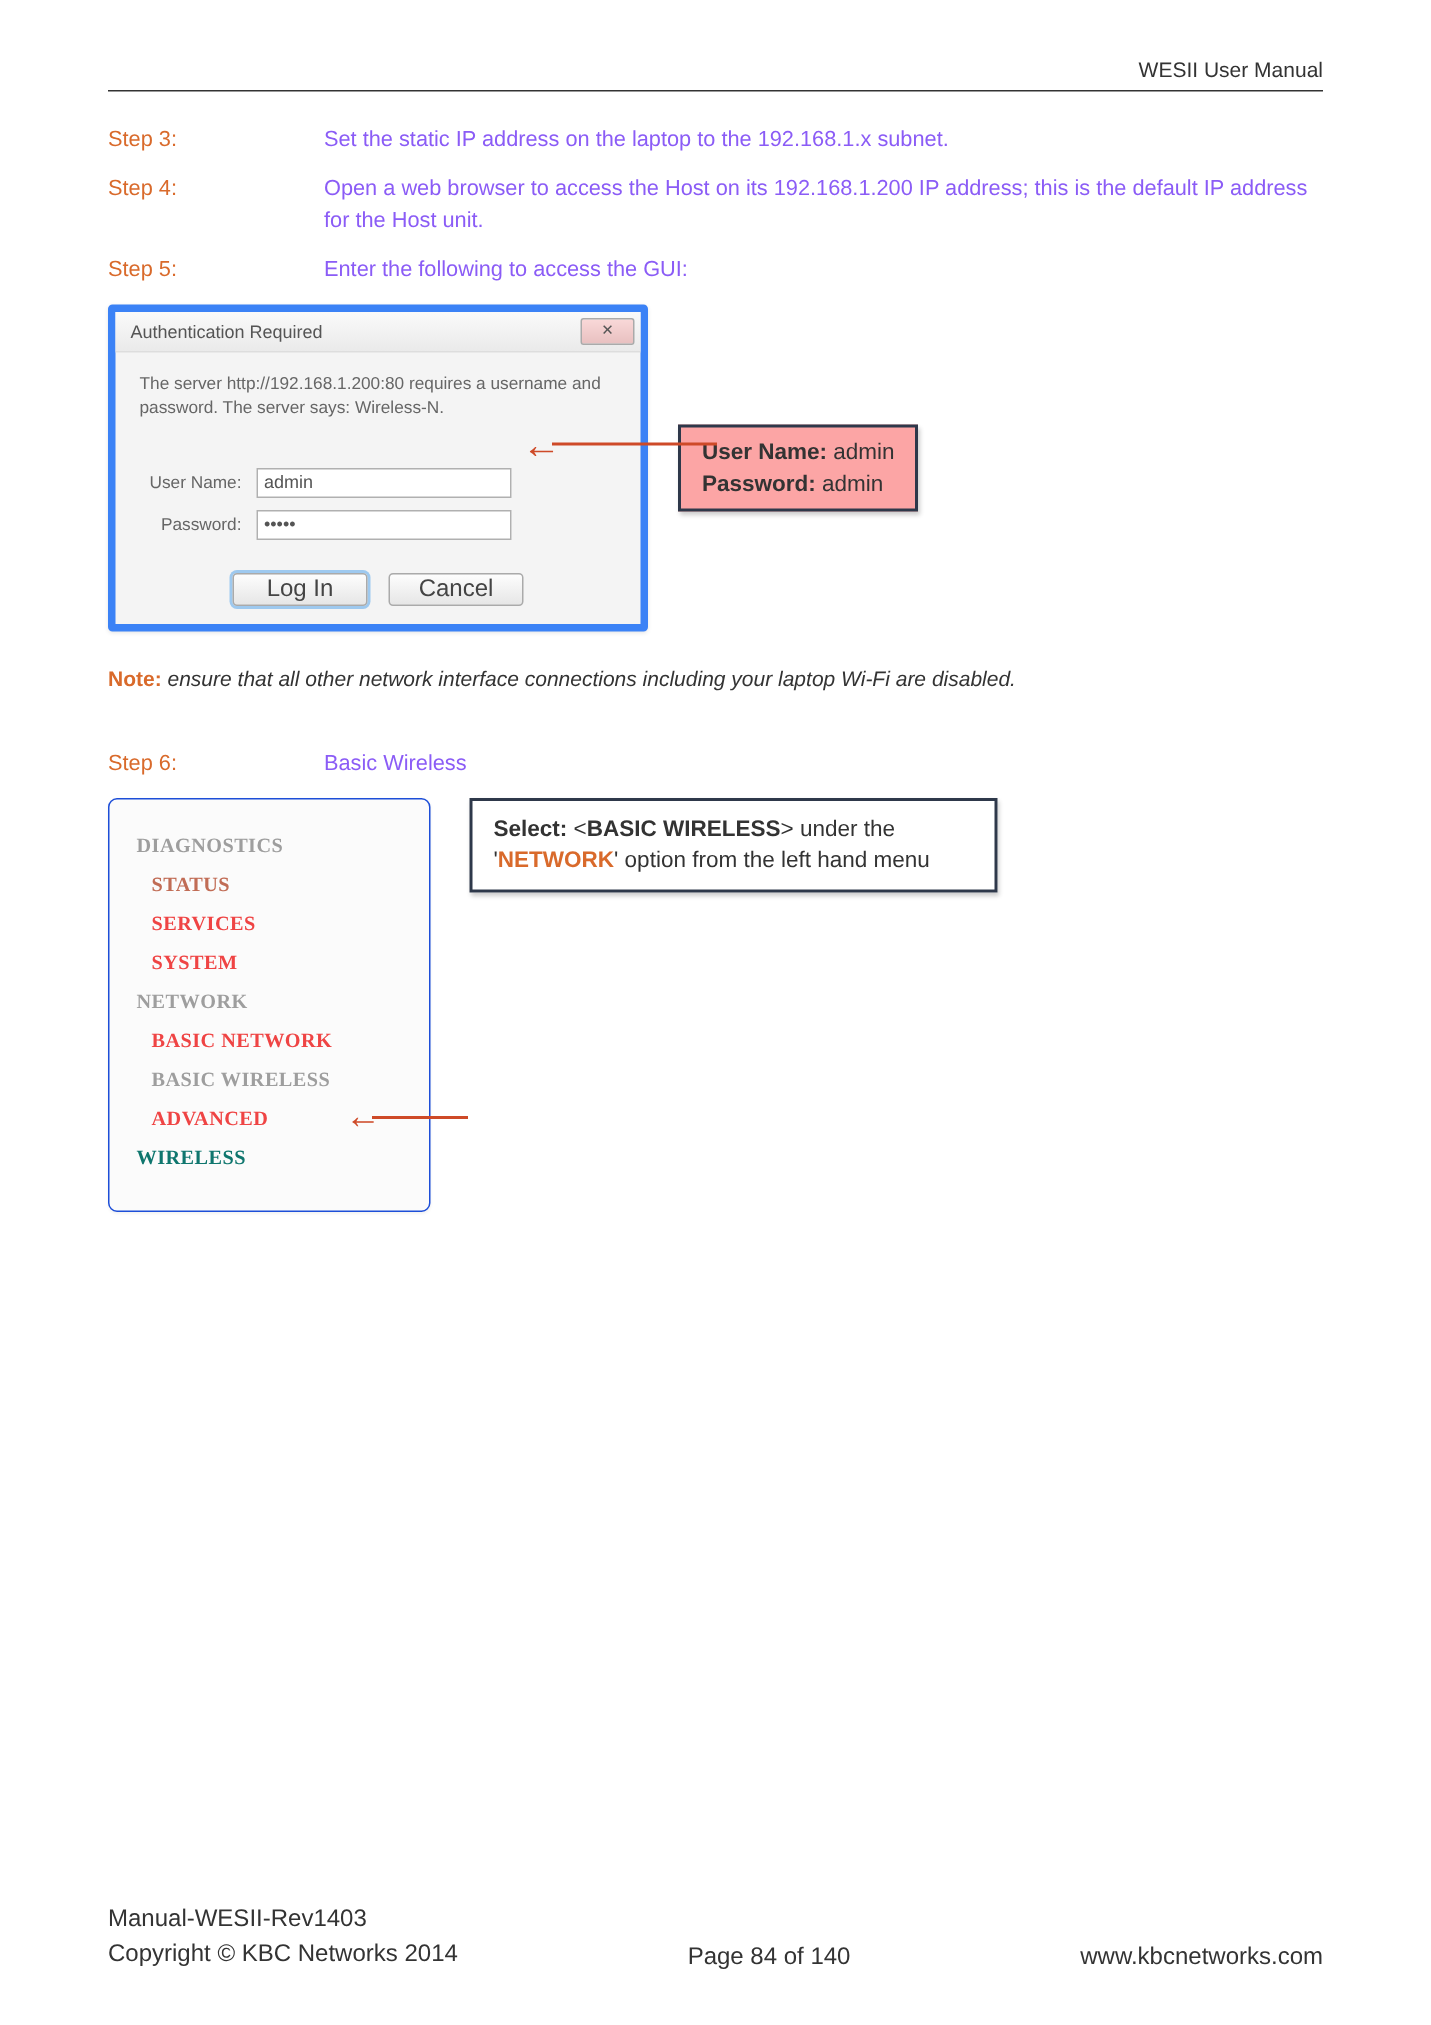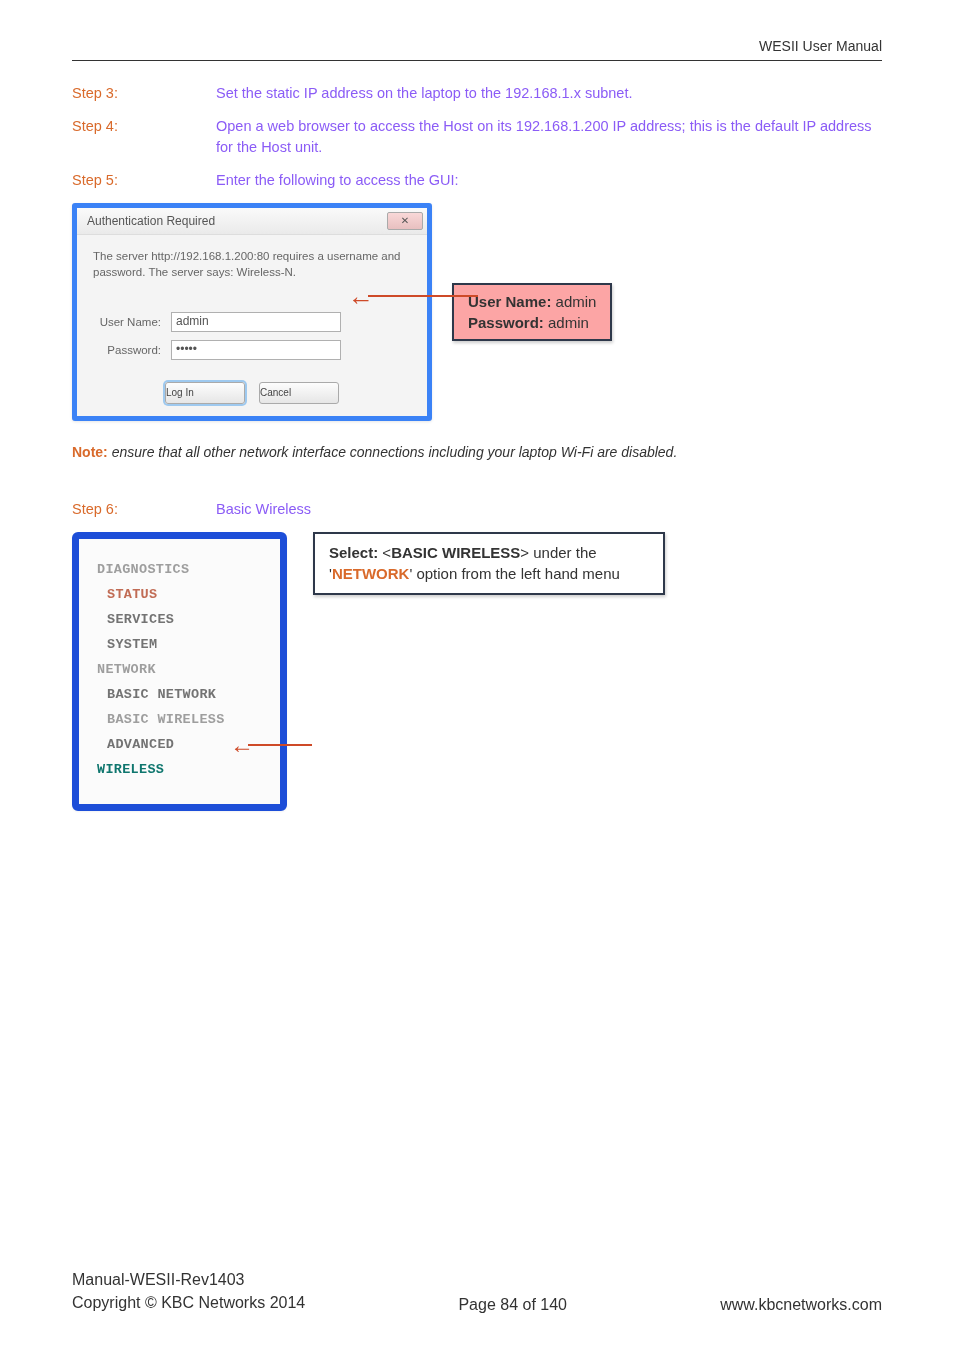--- a/index.html
+++ b/index.html
@@ -94,28 +94,28 @@
     font-size: 12px;
     color:#555;
   }
   .auth-buttons {
     display: flex;
     justify-content: center;
     gap: 14px;
     padding: 4px 0 12px 0;
   }
   .auth-btn {
-    width: 80px;
+    width: 90px;
     height: 22px;
     border: 1px solid #aaa;
     border-radius: 3px;
     background: linear-gradient(#fdfdfd,#e6e6e6);
-    font-size: 10px;
+    font-size: 16px;
     color: #444;
-    text-align: left;
+    text-align: center;
     line-height: 20px;
   }
   .auth-btn.primary {
     box-shadow: 0 0 0 2px #9ec9ef;
   }
   .arrow-left {
     position: absolute;
     left: 276px;
     top: 78px;
     color: #ce4a28;
@@ -148,37 +148,37 @@
   .note-text { font-style: italic; color: #333; }
   .menu-area {
     display: flex;
     align-items: flex-start;
     gap: 26px;
     position: relative;
     margin-top: 10px;
   }
   .menu-card {
     width: 215px;
-    border: 7px solid #1d4ed8;
+    border: 1px solid #1d4ed8;
     border-radius: 6px;
     background: #fbfbfb;
     padding: 18px 0 22px 0;
-    font-family: Liberation Mono, monospace;
+    font-family: Liberation Serif, serif;
     box-shadow: 0 1px 2px rgba(0,0,0,0.05);
   }
   .menu-item {
     padding: 5px 0 5px 18px;
     font-size: 13.5px;
     font-weight: bold;
     letter-spacing: 0.3px;
   }
   .menu-sub { padding-left: 28px; }
   .mi-grey { color: #9e9e9e; }
   .mi-brown { color: #c16c55; }
-  .mi-red-muted { color: #737373; }
+  .mi-red-muted { color: #ef4444; }
   .mi-red { color: #0f766e; }
   .select-box {
     border: 2px solid #2e384a;
     padding: 8px 14px;
     font-size: 15px;
     line-height: 1.45;
     background: #fff;
     box-shadow: 1px 2px 3px rgba(0,0,0,0.2);
     width: 352px;
   }

